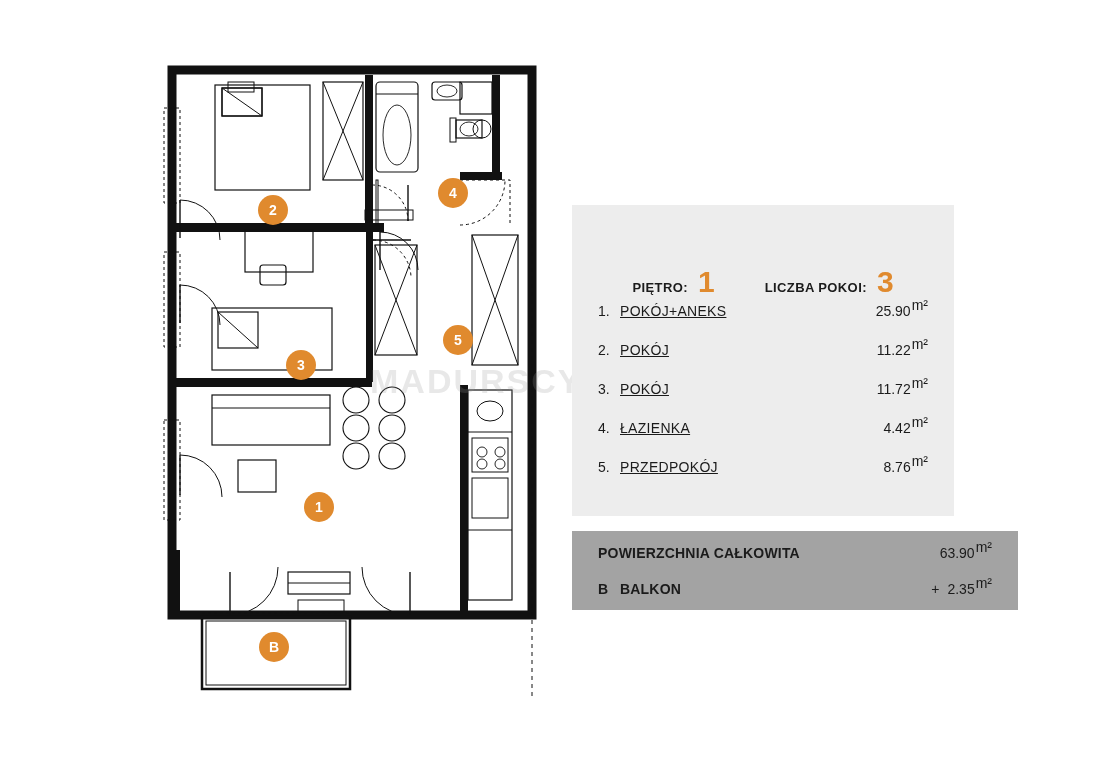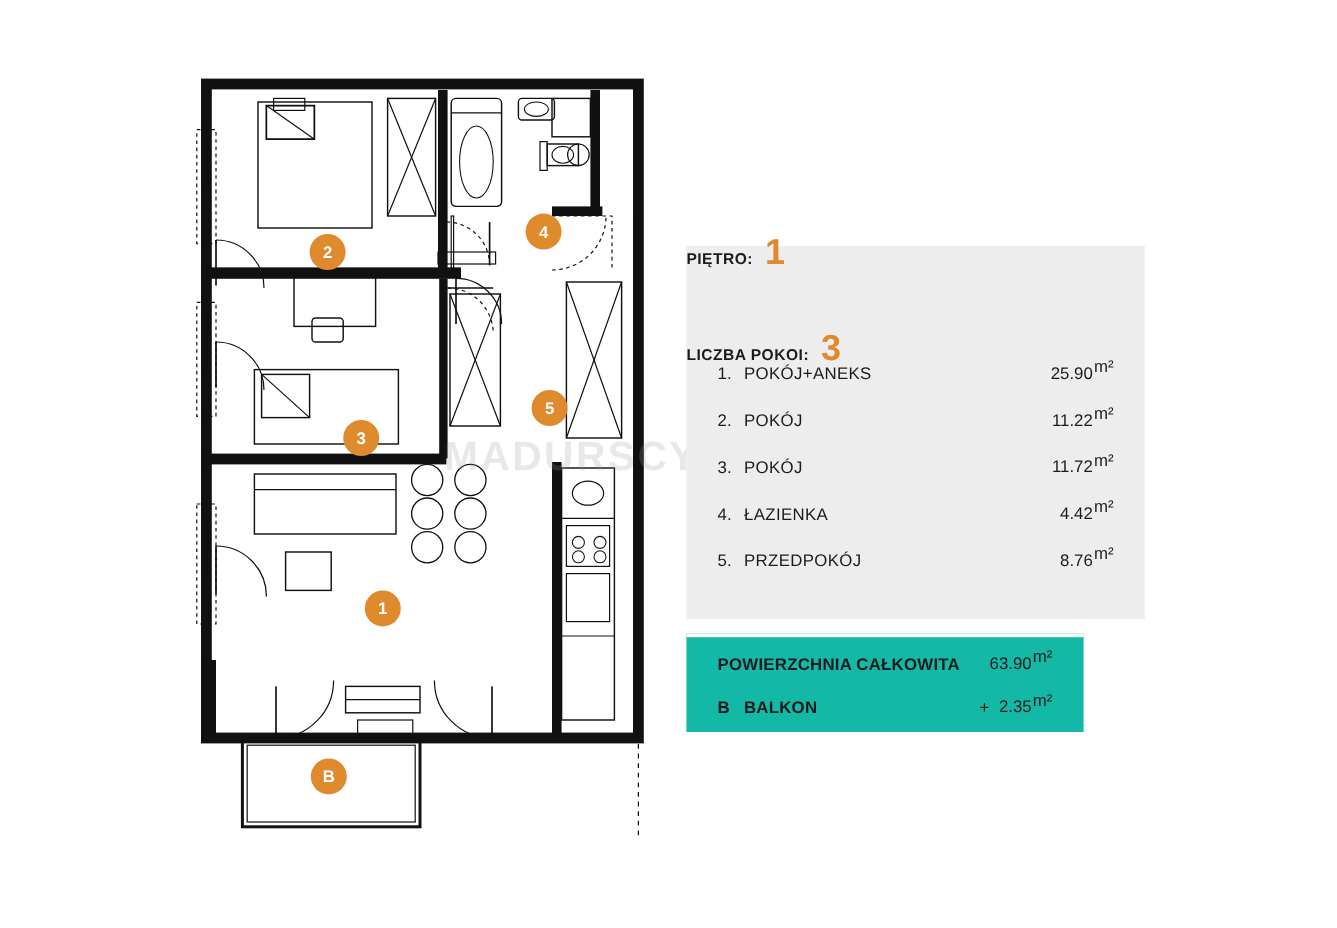--- a/index.html
+++ b/index.html
@@ -62,24 +62,23 @@
   .info-panel {
     position: absolute;
     left: 572px;
     top: 205px;
     width: 382px;
     background: #EDEDED;
   }
   .info-head {
     height: 92px;
     display: flex;
-    align-items: flex-start;
+    align-items: flex-end;
     justify-content: center;
     gap: 50px;
-    flex-direction: column;
   }
   .head-group {
     display: flex;
     align-items: baseline;
     gap: 10px;
   }
   .head-label {
     font-size: 13px;
     font-weight: bold;
     letter-spacing: 0.4px;
@@ -102,38 +101,39 @@
     font-size: 14px;
     color: #1b1b1b;
   }
   .room-num {
     width: 22px;
     text-align: left;
   }
   .room-name {
     flex: 1;
     letter-spacing: 0.3px;
+    text-decoration: underline;
   }
   .room-area {
     text-align: right;
     white-space: nowrap;
   }
   .unit {
     font-size: 14px;
     vertical-align: super;
     margin-left: 1px;
   }
 
   .totals {
     position: absolute;
     left: 572px;
     top: 528px;
-    width: 331px;
+    width: 446px;
     height: 82px;
-    background: #14b8a6;
+    background: #a3a3a3;
     border-top: 3px solid #ffffff;
     padding-top: 2px;
     box-sizing: border-box;
   }
   .total-row {
     display: flex;
     align-items: baseline;
     height: 36px;
     padding: 0 26px;
     font-size: 14px;

